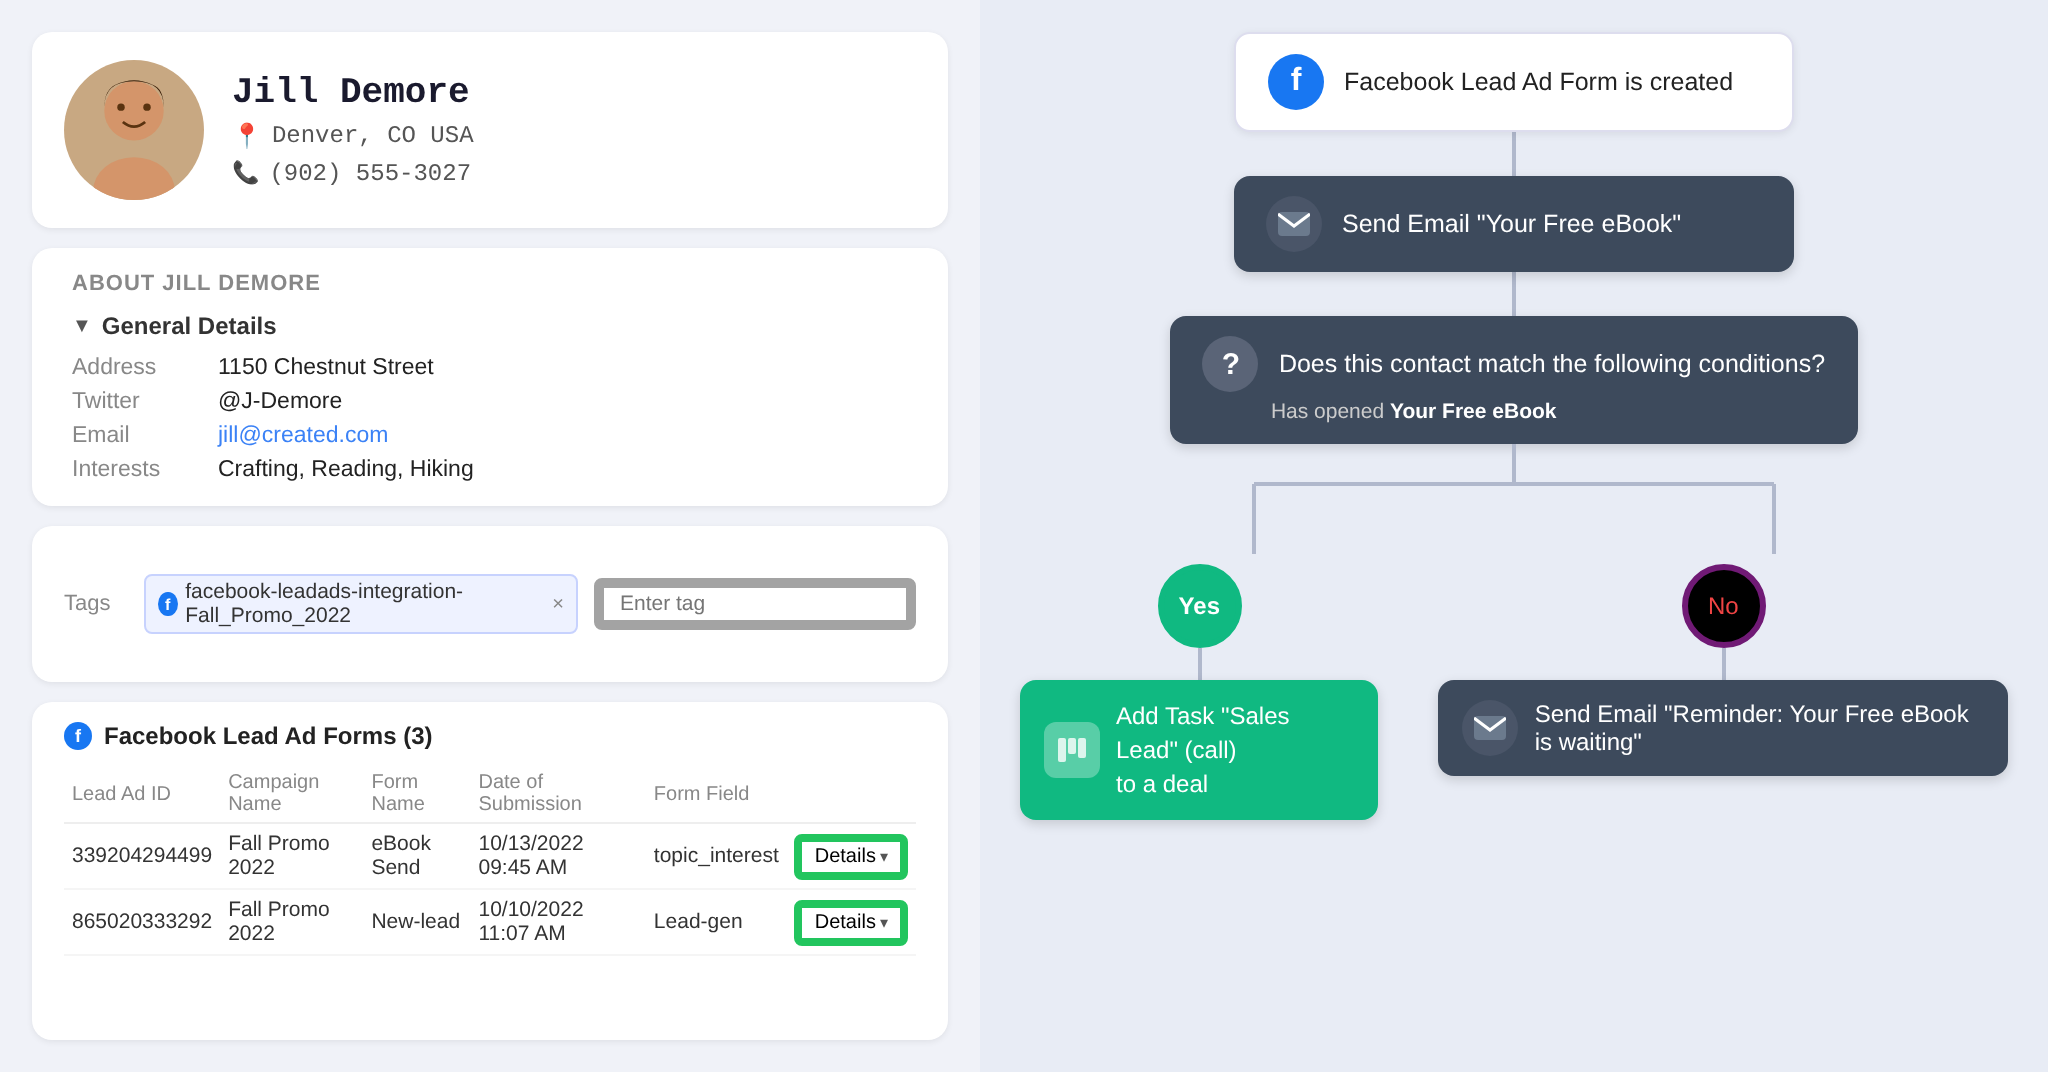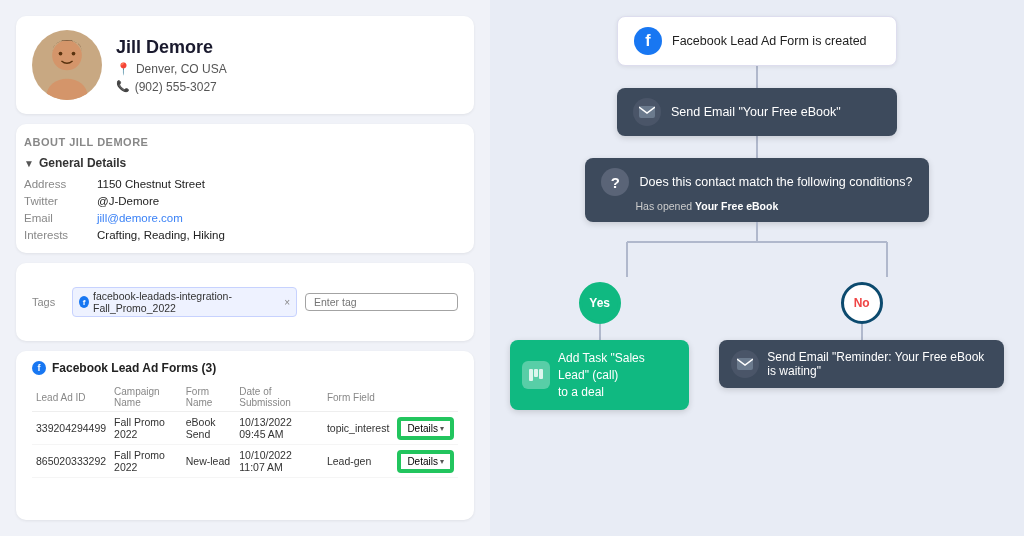--- a/index.html
+++ b/index.html
@@ -46,38 +46,39 @@
     }
     .avatar-svg {
       width: 60px;
       height: 65px;
     }
 
     .profile-info {
       display: flex;
       flex-direction: column;
       gap: 4px;
+      font-family: Liberation Mono, monospace;
     }
     .profile-name {
       font-size: 18px;
       font-weight: 700;
       color: #1a1a2e;
     }
     .profile-detail {
       display: flex;
       align-items: center;
       gap: 5px;
       font-size: 12px;
       color: #555;
     }
 
     .about-card {
       background: #fff;
       border-radius: 10px;
-      padding: 12px 8px;
+      padding: 12px 20px;
       box-shadow: 0 1px 3px rgba(0,0,0,0.07);
     }
     .about-title {
       font-size: 11px;
       font-weight: 600;
       color: #888;
       margin-bottom: 8px;
       text-transform: uppercase;
       letter-spacing: 0.5px;
     }
@@ -126,21 +127,21 @@
       width: 12px; height: 12px;
       background: #1877f2;
       border-radius: 50%;
       display: flex; align-items: center; justify-content: center;
       color: #fff;
       font-size: 8px;
       font-weight: 900;
     }
     .tag-close { color: #888; cursor: pointer; font-size: 10px; margin-left: 2px; }
     .tag-input {
-      border: 1px solid #a3a3a3;
+      border: 5px solid #a3a3a3;
       border-radius: 4px;
       padding: 2px 8px;
       font-size: 10.5px;
       color: #aaa;
       outline: none;
     }
 
     .lead-forms-card {
       background: #fff;
       border-radius: 10px;
@@ -318,25 +319,25 @@
       color: #fff;
       font-size: 12px;
       font-weight: 700;
       display: flex;
       align-items: center;
       justify-content: center;
     }
     .branch-label-no {
       width: 42px; height: 42px;
       border-radius: 50%;
-      background: #ffffff;
-      border: 3px solid #0c4a6e;
+      background: #000000;
+      border: 3px solid #701a75;
       color: #ef4444;
       font-size: 12px;
-      font-weight: 700;
+      font-weight: 400;
       display: flex;
       align-items: center;
       justify-content: center;
     }
 
     .wf-yes-action {
       background: #10b981;
       color: #fff;
       min-width: 175px;
       box-shadow: 0 2px 6px rgba(0,0,0,0.15);
@@ -415,21 +416,21 @@
     <div class="section-header">
       <span class="chevron">▼</span>
       <span>General Details</span>
     </div>
     <div class="fields-grid">
       <span class="field-label">Address</span>
       <span class="field-value">1150 Chestnut Street</span>
       <span class="field-label">Twitter</span>
       <span class="field-value">@J-Demore</span>
       <span class="field-label">Email</span>
-      <span class="field-value"><a href="#">jill@demore.com</a></span>
+      <span class="field-value"><a href="#">jill@created.com</a></span>
       <span class="field-label">Interests</span>
       <span class="field-value">Crafting, Reading, Hiking</span>
     </div>
   </div>
 
   <div class="tags-card">
     <span class="tags-label">Tags</span>
     <div class="tag-pill">
       <div class="tag-fb-icon">f</div>
       <span>facebook-leadads-integration-Fall_Promo_2022</span>

